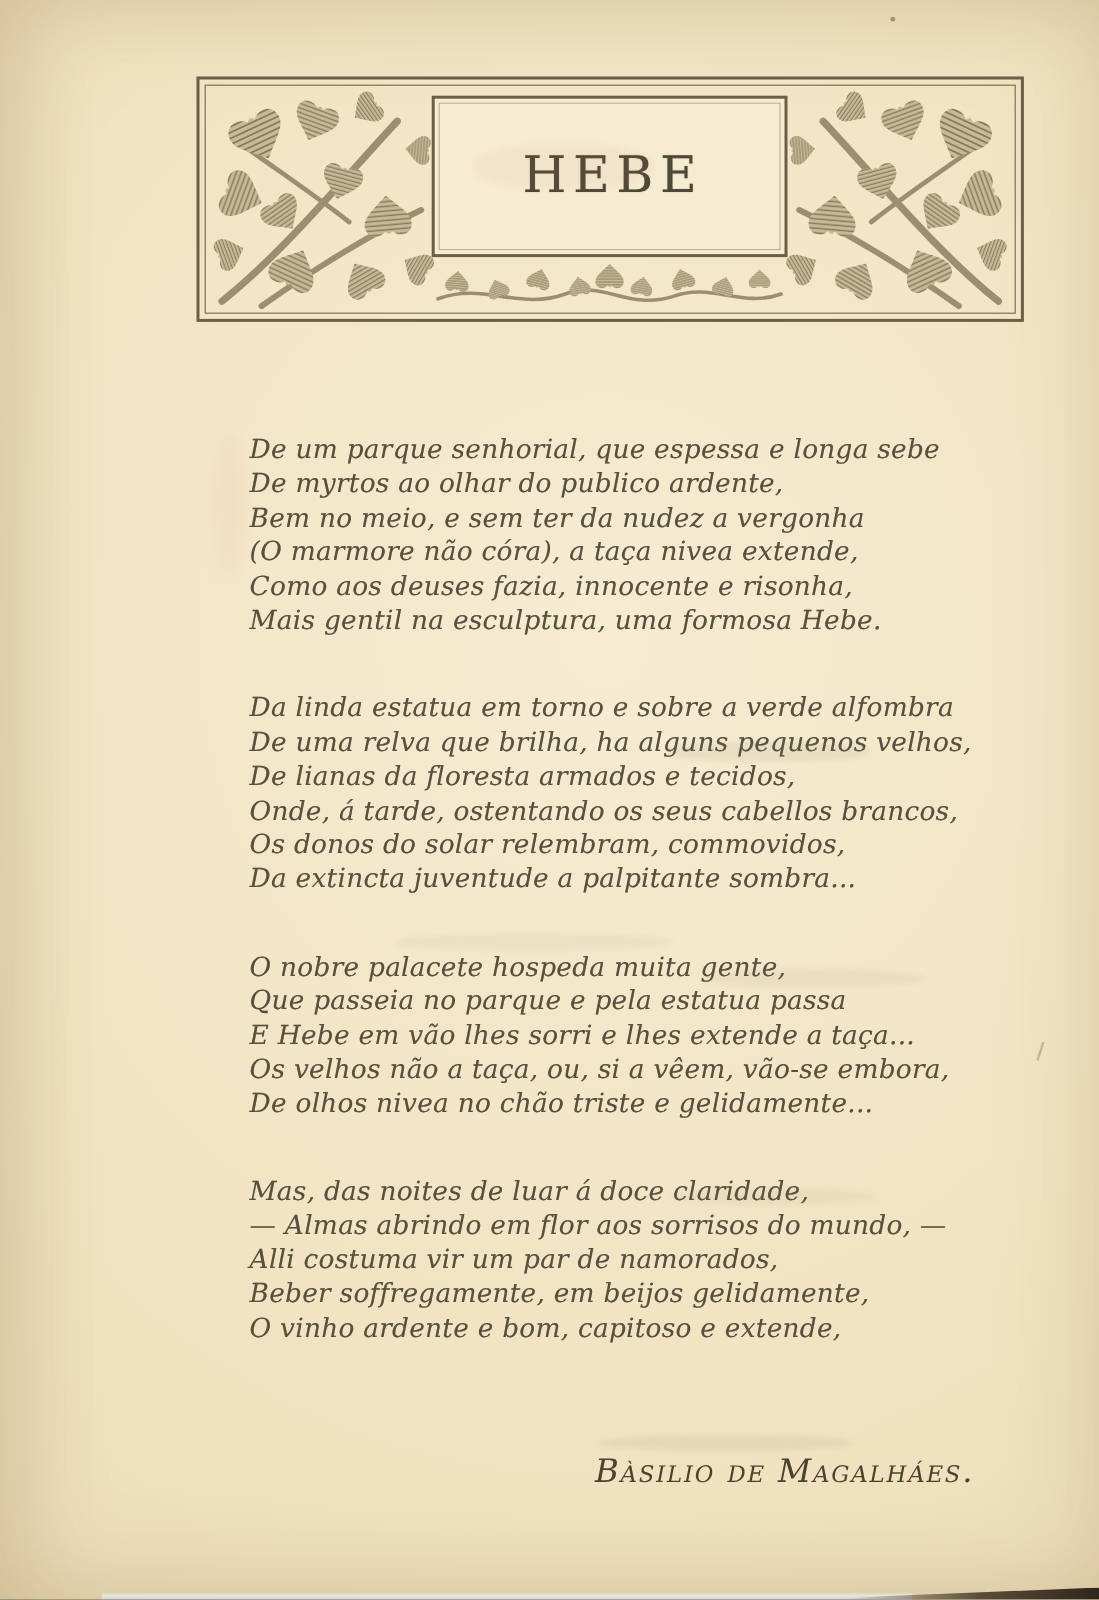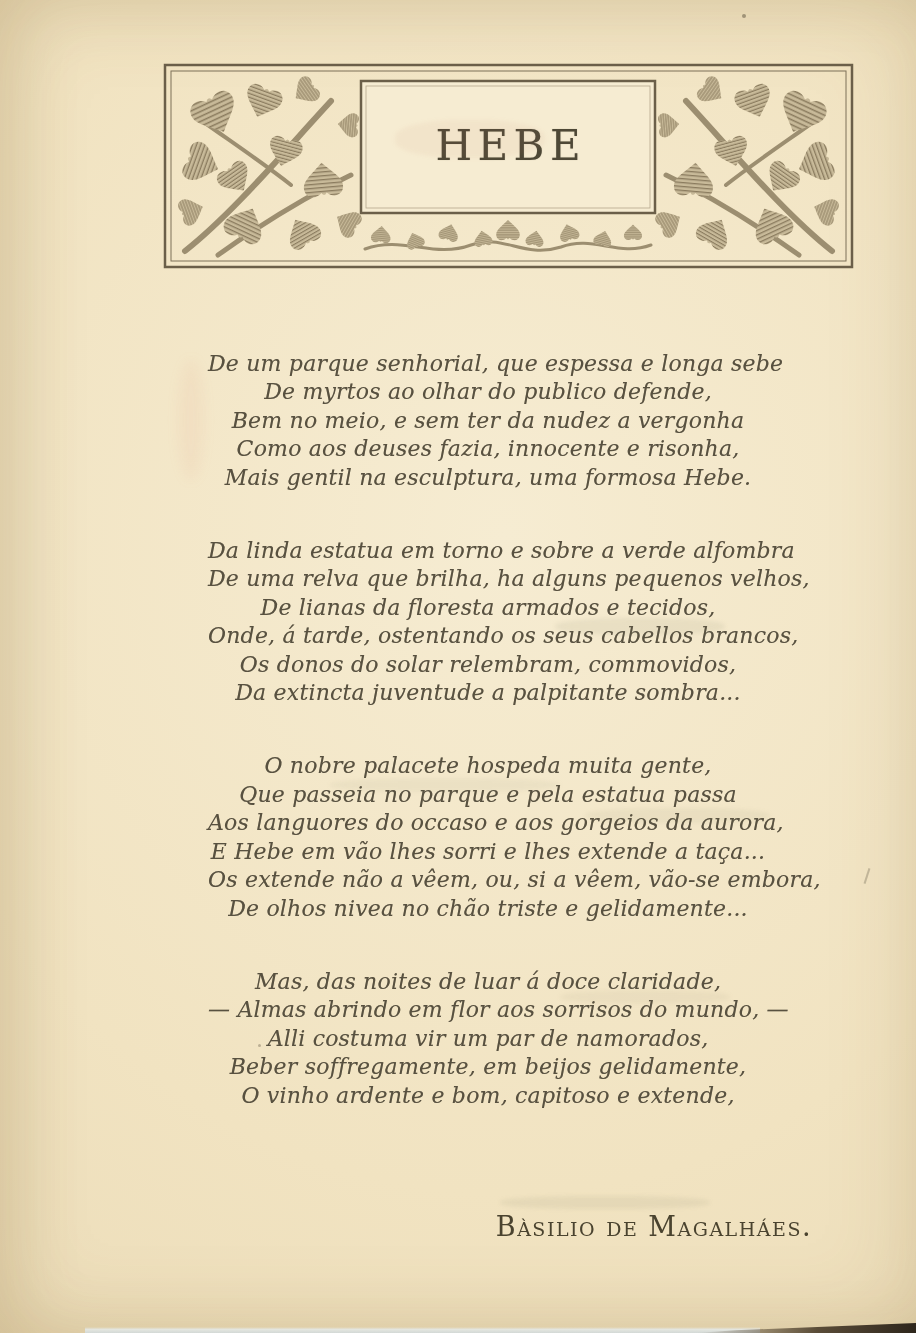--- a/index.html
+++ b/index.html
@@ -25,40 +25,40 @@
   .title-text{
     font-size:42px;
     letter-spacing:.13em;
     color:var(--title-ink,#4e4836);
     text-indent:.13em;
     transform:translateY(-2px);
     text-shadow:0 0 1px rgba(78,72,54,.35);
   }
   
   .poem{
-    position:absolute;left:208px;top:350px;width:560px;
+    position:absolute;left:208px;top:362px;width:560px;
     color:var(--ink,#585140);
-    text-align:center;
   }
   .stanza{margin:0 0 45px 0;}
   .line{
     font-style:italic;
     font-size:22px;
     line-height:28.4px;
     white-space:nowrap;
     letter-spacing:.2px;
     text-shadow:0 0 .5px rgba(88,81,64,.4);
   }
   
   .signature{
     position:absolute;top:1211px;right:104px;
     font-variant:small-caps;
     font-size:27px;
     letter-spacing:1.5px;
     color:#4a432f;
+    font-style:italic;
   }
   
   .smudge{position:absolute;pointer-events:none;filter:blur(2px);border-radius:45%;}
   .sm1{left:395px;top:120px;width:150px;height:38px;background:rgba(205,125,95,.07);}
   .sm2{left:555px;top:618px;width:170px;height:17px;background:rgba(130,125,95,.10);}
   .sm3{left:585px;top:808px;width:185px;height:15px;background:rgba(130,125,95,.08);}
   .sm4{left:330px;top:778px;width:230px;height:14px;background:rgba(130,125,95,.07);}
   .sm5{left:500px;top:1196px;width:210px;height:13px;background:rgba(130,125,95,.10);}
   .sm6{left:560px;top:990px;width:170px;height:14px;background:rgba(140,130,95,.07);}
   .speck1{position:absolute;left:742px;top:14px;width:4px;height:4px;border-radius:50%;background:rgba(90,80,60,.5);}
@@ -131,39 +131,39 @@
       <rect x="203" y="23" width="284" height="122" fill="none" stroke="#8a7c62" stroke-width="0.8" opacity="0.6"></rect>
     </svg>
     <div class="title-overlay">
       <div class="title-text">HEBE</div>
     </div>
   </div>
 
   <div class="poem" id="poem">
       <div class="stanza">
         <div class="line">De um parque senhorial, que espessa e longa sebe</div>
-        <div class="line">De myrtos ao olhar do publico defende,</div>
+        <div class="line">De myrtos ao olhar do publico ardente,</div>
         <div class="line">Bem no meio, e sem ter da nudez a vergonha</div>
+        <div class="line">(O marmore não córa), a taça nivea extende,</div>
         <div class="line">Como aos deuses fazia, innocente e risonha,</div>
         <div class="line">Mais gentil na esculptura, uma formosa Hebe.</div>
       </div>
       <div class="stanza">
         <div class="line">Da linda estatua em torno e sobre a verde alfombra</div>
         <div class="line">De uma relva que brilha, ha alguns pequenos velhos,</div>
         <div class="line">De lianas da floresta armados e tecidos,</div>
         <div class="line">Onde, á tarde, ostentando os seus cabellos brancos,</div>
         <div class="line">Os donos do solar relembram, commovidos,</div>
         <div class="line">Da extincta juventude a palpitante sombra...</div>
       </div>
       <div class="stanza">
         <div class="line">O nobre palacete hospeda muita gente,</div>
         <div class="line">Que passeia no parque e pela estatua passa</div>
-        <div class="line">Aos languores do occaso e aos gorgeios da aurora,</div>
         <div class="line">E Hebe em vão lhes sorri e lhes extende a taça...</div>
-        <div class="line">Os extende não a vêem, ou, si a vêem, vão-se embora,</div>
+        <div class="line">Os velhos não a taça, ou, si a vêem, vão-se embora,</div>
         <div class="line">De olhos nivea no chão triste e gelidamente...</div>
       </div>
       <div class="stanza">
         <div class="line">Mas, das noites de luar á doce claridade,</div>
         <div class="line">— Almas abrindo em flor aos sorrisos do mundo, —</div>
         <div class="line">Alli costuma vir um par de namorados,</div>
         <div class="line">Beber soffregamente, em beijos gelidamente,</div>
         <div class="line">O vinho ardente e bom, capitoso e extende,</div>
       </div>
     </div>

